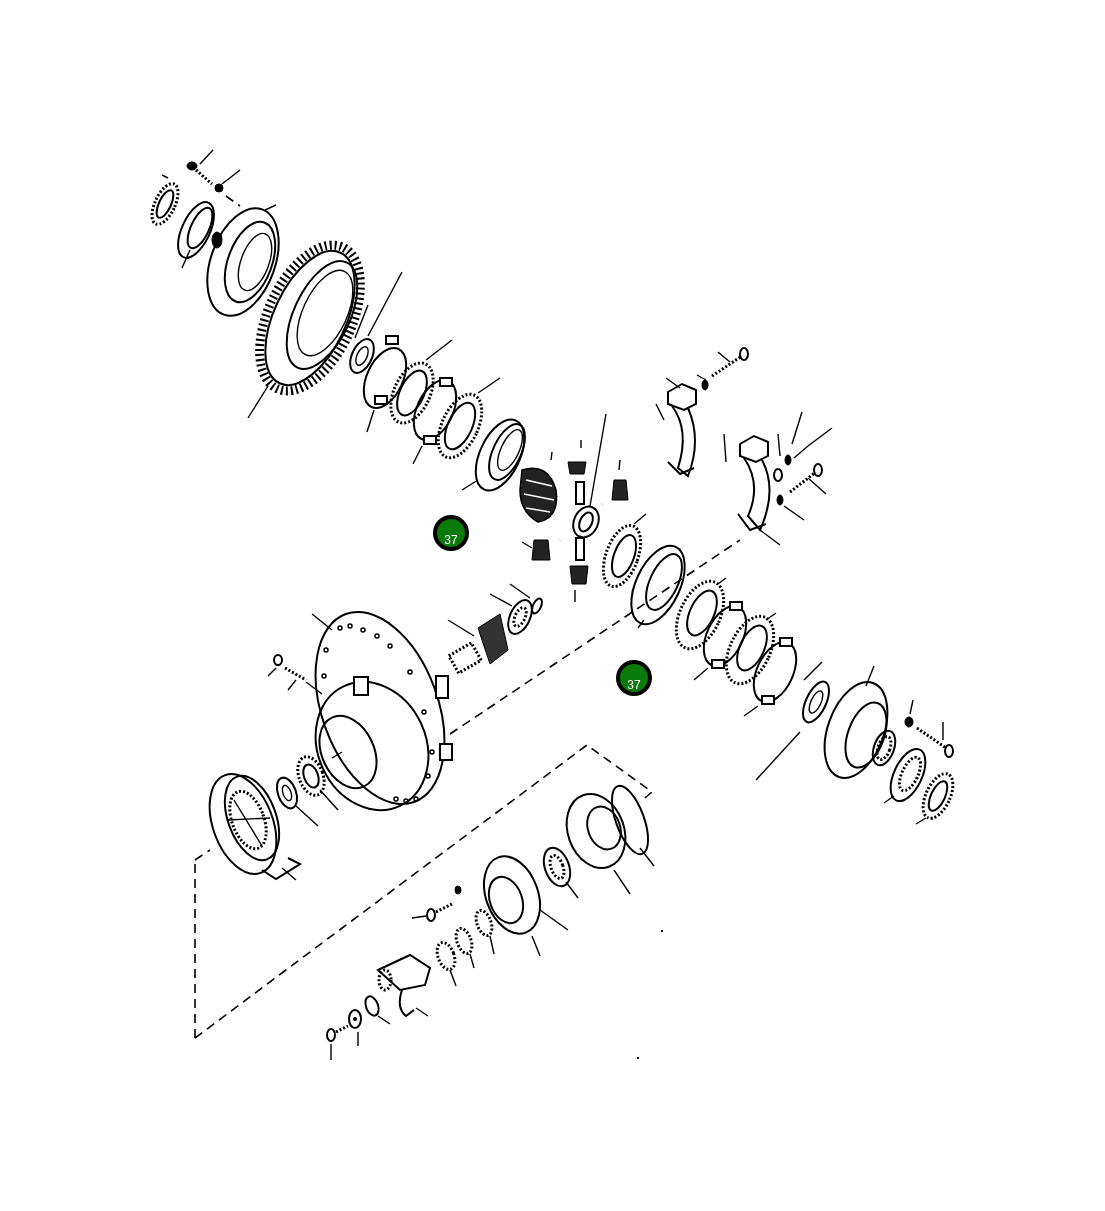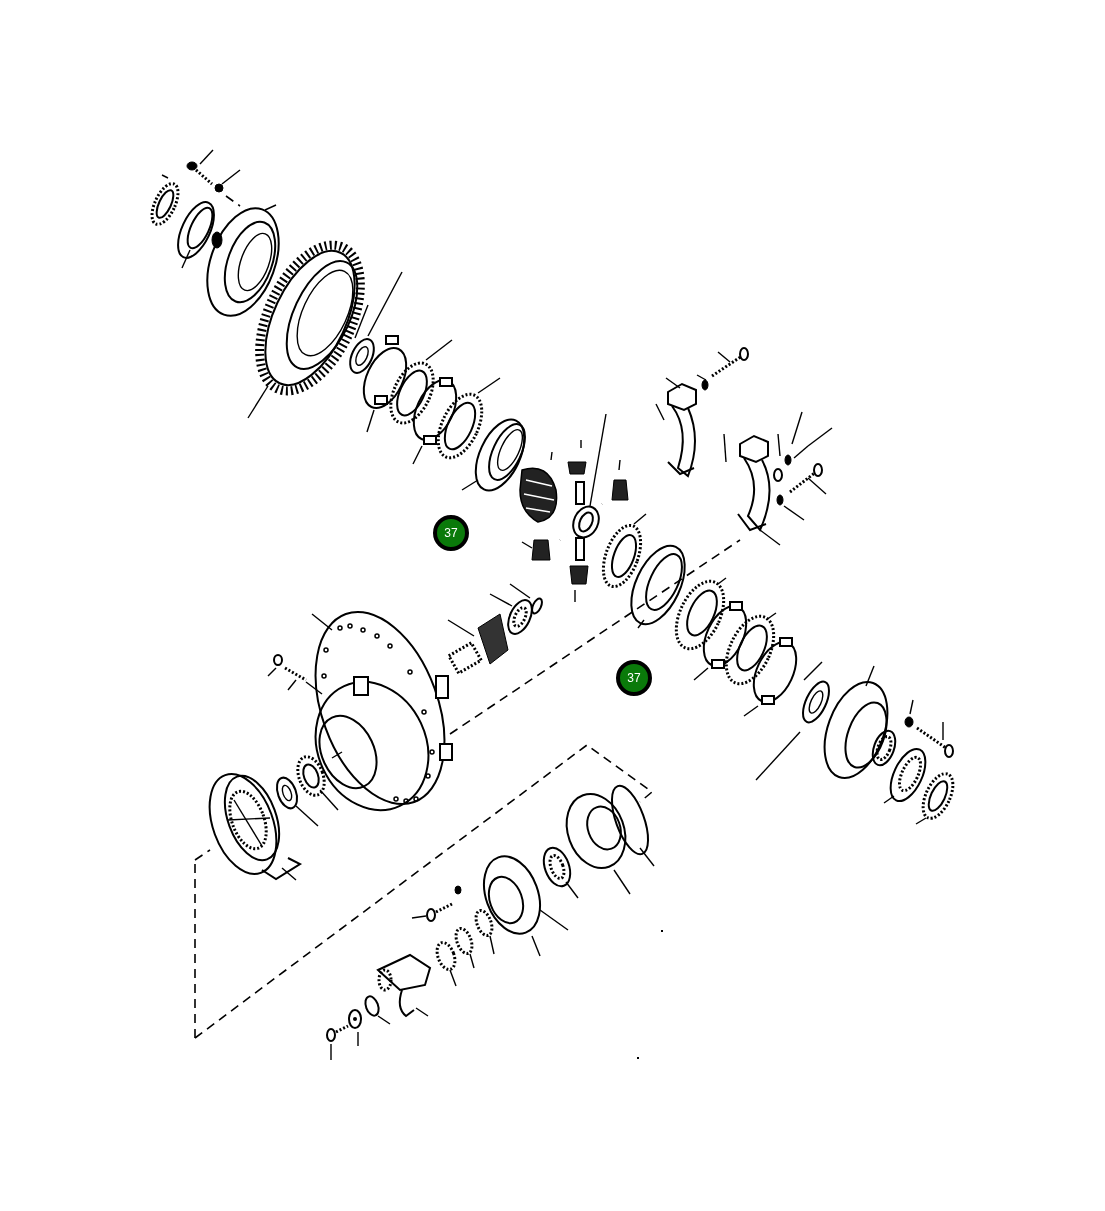--- a/index.html
+++ b/index.html
@@ -1,21 +1,21 @@
 <!DOCTYPE html>
 <html><head>
   <meta charset="utf-8">
   <style>
     html, body { margin: 0; padding: 0; background: #ffffff; }
     body { width: 1105px; height: 1211px; position: relative; overflow: hidden; font-family: "Liberation Sans", sans-serif; }
     #diagram { position: absolute; left: 0; top: 0; width: 1105px; height: 1211px; }
     .hotspot {
       position: absolute; width: 36px; height: 36px; border-radius: 50%;
       background: #0a7a0a; border: 4px solid #000; box-sizing: border-box;
-      display: flex; align-items: center; justify-content: center;
+      display: flex; align-items: flex-end; justify-content: center;
       color: #ffffff; font-size: 12px; cursor: pointer;
       font-family: "Liberation Sans", sans-serif;
     }
     svg .ln { stroke: #000; fill: none; stroke-width: 2; }
     svg .th { stroke: #000; fill: none; stroke-width: 1.4; }
     svg .dash { stroke: #000; fill: none; stroke-width: 1.6; stroke-dasharray: 9 6; }
     svg .hatch { stroke: #000; fill: none; stroke-width: 3; stroke-dasharray: 2 2; }
     svg .fillb { fill: #000; stroke: #000; }
     svg .fillw { fill: #fff; stroke: #000; stroke-width: 2; }
   </style>

